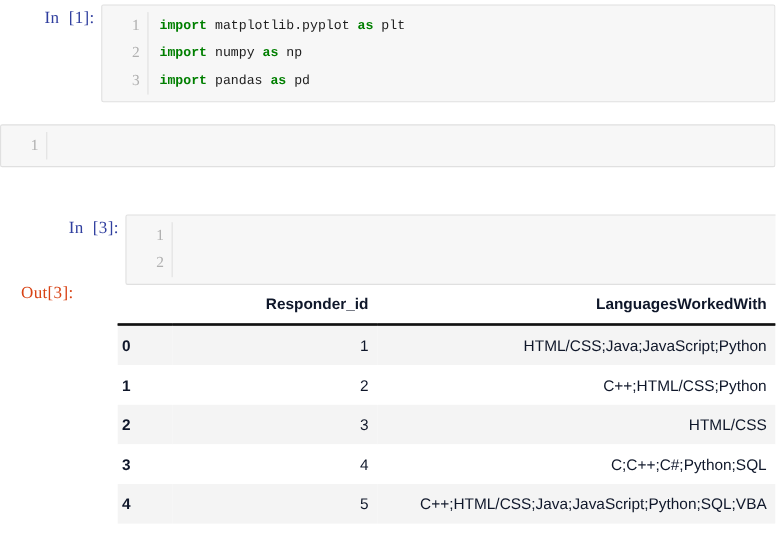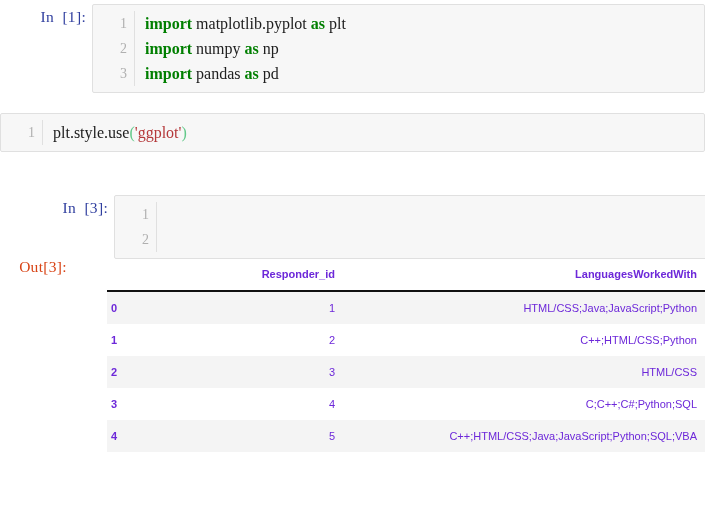--- a/index.html
+++ b/index.html
@@ -71,22 +71,22 @@
     font-family: "Liberation Serif", serif;
     font-size: 14px;
     line-height: 25px;
     color: #b0b0b0;
     user-select: none;
   }
 
   .code {
     flex: 1 1 auto;
     padding-left: 10px;
-    font-family: Liberation Serif, serif;
-    font-size: 16px;
+    font-family: Liberation Mono, monospace;
+    font-size: 12px;
     line-height: 25px;
     color: #202020;
     white-space: pre;
     overflow: hidden;
   }
 
   .code .kw   { color: #007f00; font-weight: bold; }
   .code .str  { color: #b5393b; }
   .code .op   { color: #7b3fa0; }
   .code .paren{ color: #63c98a; }
@@ -111,22 +111,22 @@
     left: 107px;
     top: 16px;
     width: 598px;
   }
 
   table.dataframe {
     border-collapse: collapse;
     width: 598px;
     table-layout: fixed;
     font-family: "Liberation Sans", sans-serif;
-    font-size: 11px;
-    color: #6d28d9;
+    font-size: 14px;
+    color: #0f172a;
   }
 
   table.dataframe thead th {
     border-bottom: 2px solid #111111;
     padding: 6px 8px 10px 8px;
     font-weight: bold;
     text-align: right;
     vertical-align: bottom;
     white-space: nowrap;
   }
@@ -169,21 +169,20 @@
       <div class="gutter"><span>1</span><br><span>2</span><br><span>3</span></div>
       <div class="code"><span class="kw">import</span><span class="name"> matplotlib.pyplot </span><span class="kw">as</span><span class="name"> plt</span>
 <span class="kw">import</span><span class="name"> numpy </span><span class="kw">as</span><span class="name"> np</span>
 <span class="kw">import</span><span class="name"> pandas </span><span class="kw">as</span><span class="name"> pd</span></div>
     </div>
   </div>
 
   <div class="cell-row" style="top:113px;">
     <div class="input-box">
       <div class="gutter"><span>1</span></div>
-      <div class="code"><span class="name">plt.style.use</span><span class="paren">(</span><span class="str">'ggplot'</span><span class="paren">)</span></div>
     </div>
   </div>
 
   <div class="cell-row" style="top:195px;padding-left:22px;">
     <div class="prompt">In  [3]:</div>
     <div class="input-box">
       <div class="gutter"><span>1</span><br><span>2</span></div>
     </div>
   </div>
 

